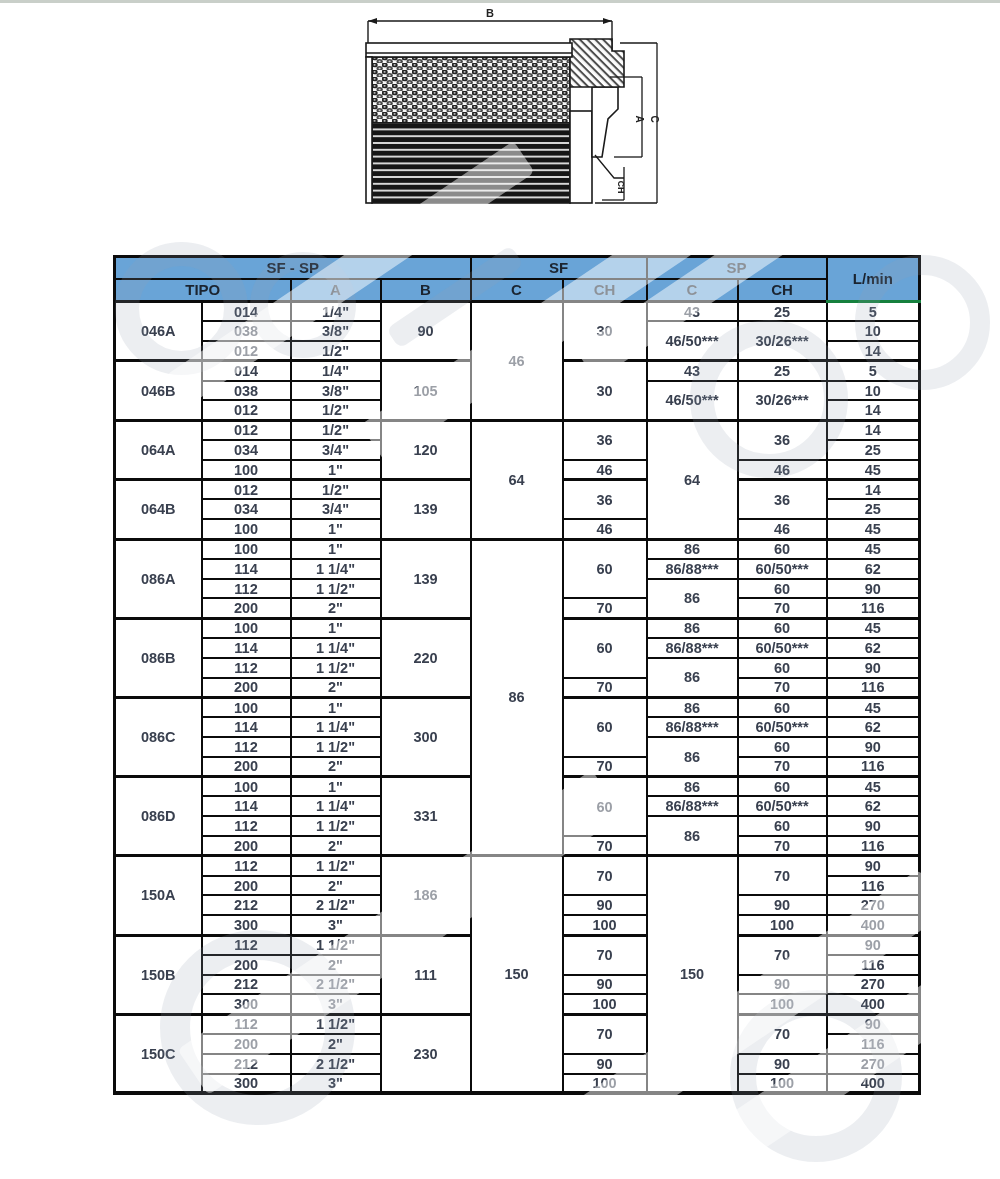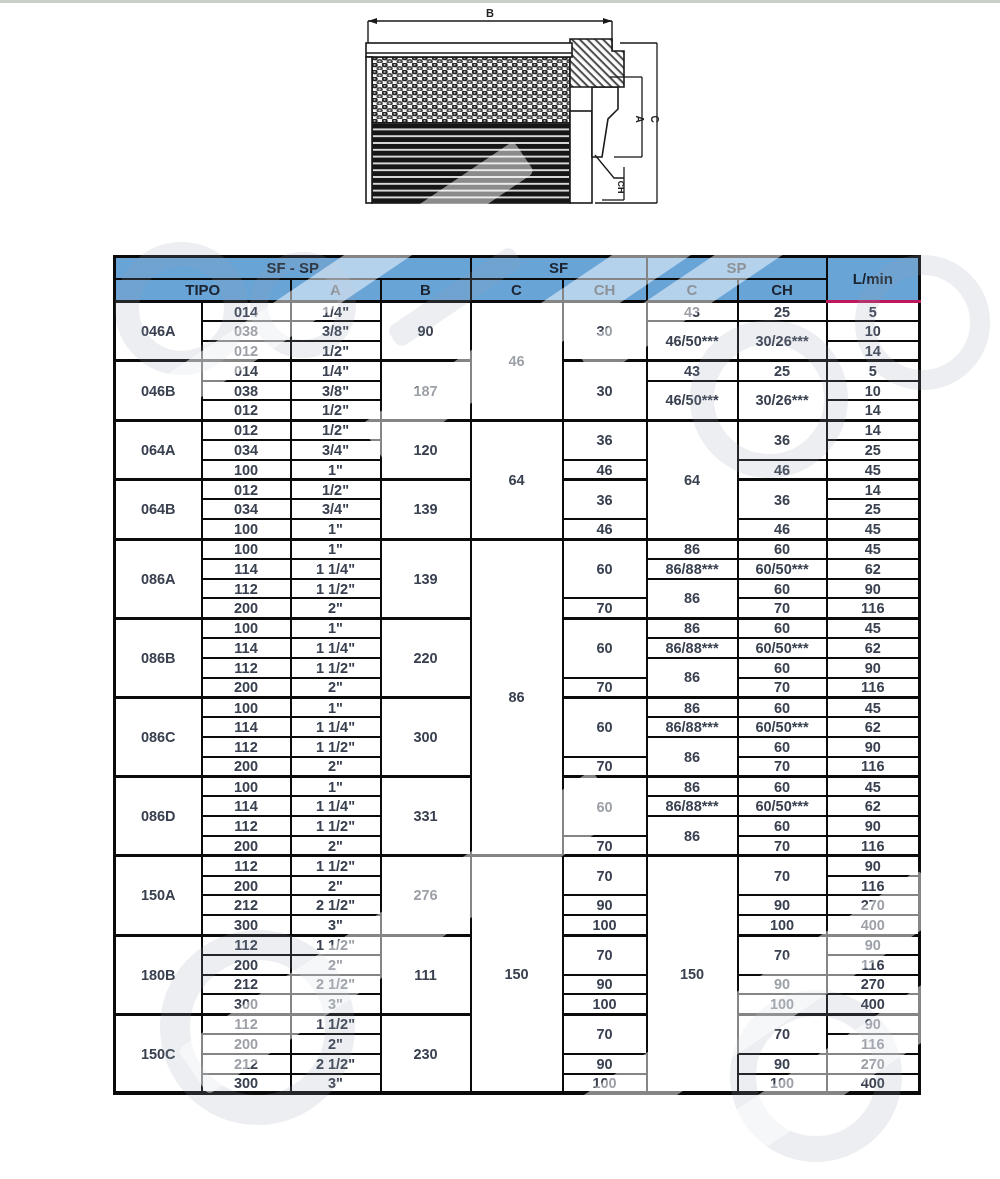--- a/index.html
+++ b/index.html
@@ -16,21 +16,21 @@
     border-collapse:collapse;table-layout:fixed;width:805px;
     border:3px solid #0b0b0b;border-bottom-width:4px;padding-left:40px;
   }
   table.spec th,table.spec td{
     border:2px solid #0b0b0b;text-align:center;vertical-align:middle;
     padding:0;font-size:14.5px;font-weight:bold;line-height:14px;
     color:#39404f;overflow:hidden;white-space:nowrap;
   }
   table.spec thead th{background:#69a4d7;color:#1b2430;height:20px;font-size:15px;}
   table.spec thead tr.h2 th{border-bottom:3px solid #0b0b0b;margin-top:12px;}
-  table.spec thead th.lmin{border-bottom:3px solid #be185d;}
+  table.spec thead th.lmin{border-bottom:3px solid #15803d;}
   table.spec tbody tr{height:19.8px;}
   table.spec tbody tr.gs td{border-top:3px solid #0b0b0b;}
   
   .wm{position:absolute;pointer-events:none;z-index:5;}
   .wm-band{background:rgba(255,255,255,0.5);transform:rotate(-34deg);border-radius:6px;}
   .wm-ring{border-radius:50%;border:24px solid rgba(150,160,175,0.18);}
   .wm-bar{background:rgba(150,160,175,0.18);transform:rotate(-34deg);border-radius:8px;}
 </style>
 </head>
 <body>
@@ -150,21 +150,21 @@
         </tr>
         <tr>
           <td class="col-code">012</td>
           <td class="col-a">1/2"</td>
           <td class="col-lmin">14</td>
         </tr>
         <tr class="gs">
           <td rowspan="3" class="col-tipo">046B</td>
           <td class="col-code">014</td>
           <td class="col-a">1/4"</td>
-          <td rowspan="3" class="col-b">187</td>
+          <td rowspan="3" class="col-b">105</td>
           <td rowspan="3" class="col-ch_sf">30</td>
           <td class="col-c_sp">43</td>
           <td class="col-ch_sp">25</td>
           <td class="col-lmin">5</td>
         </tr>
         <tr>
           <td class="col-code">038</td>
           <td class="col-a">3/8"</td>
           <td rowspan="2" class="col-c_sp">46/50***</td>
           <td rowspan="2" class="col-ch_sp">30/26***</td>
@@ -341,21 +341,21 @@
           <td class="col-code">200</td>
           <td class="col-a">2"</td>
           <td class="col-ch_sf">70</td>
           <td class="col-ch_sp">70</td>
           <td class="col-lmin">116</td>
         </tr>
         <tr class="gs">
           <td rowspan="4" class="col-tipo">150A</td>
           <td class="col-code">112</td>
           <td class="col-a">1 1/2"</td>
-          <td rowspan="4" class="col-b">276</td>
+          <td rowspan="4" class="col-b">186</td>
           <td rowspan="12" class="col-c_sf">150</td>
           <td rowspan="2" class="col-ch_sf">70</td>
           <td rowspan="12" class="col-c_sp">150</td>
           <td rowspan="2" class="col-ch_sp">70</td>
           <td class="col-lmin">90</td>
         </tr>
         <tr>
           <td class="col-code">200</td>
           <td class="col-a">2"</td>
           <td class="col-lmin">116</td>
@@ -368,21 +368,21 @@
           <td class="col-lmin">270</td>
         </tr>
         <tr>
           <td class="col-code">300</td>
           <td class="col-a">3"</td>
           <td class="col-ch_sf">100</td>
           <td class="col-ch_sp">100</td>
           <td class="col-lmin">400</td>
         </tr>
         <tr class="gs">
-          <td rowspan="4" class="col-tipo">180B</td>
+          <td rowspan="4" class="col-tipo">150B</td>
           <td class="col-code">112</td>
           <td class="col-a">1 1/2"</td>
           <td rowspan="4" class="col-b">111</td>
           <td rowspan="2" class="col-ch_sf">70</td>
           <td rowspan="2" class="col-ch_sp">70</td>
           <td class="col-lmin">90</td>
         </tr>
         <tr>
           <td class="col-code">200</td>
           <td class="col-a">2"</td>

